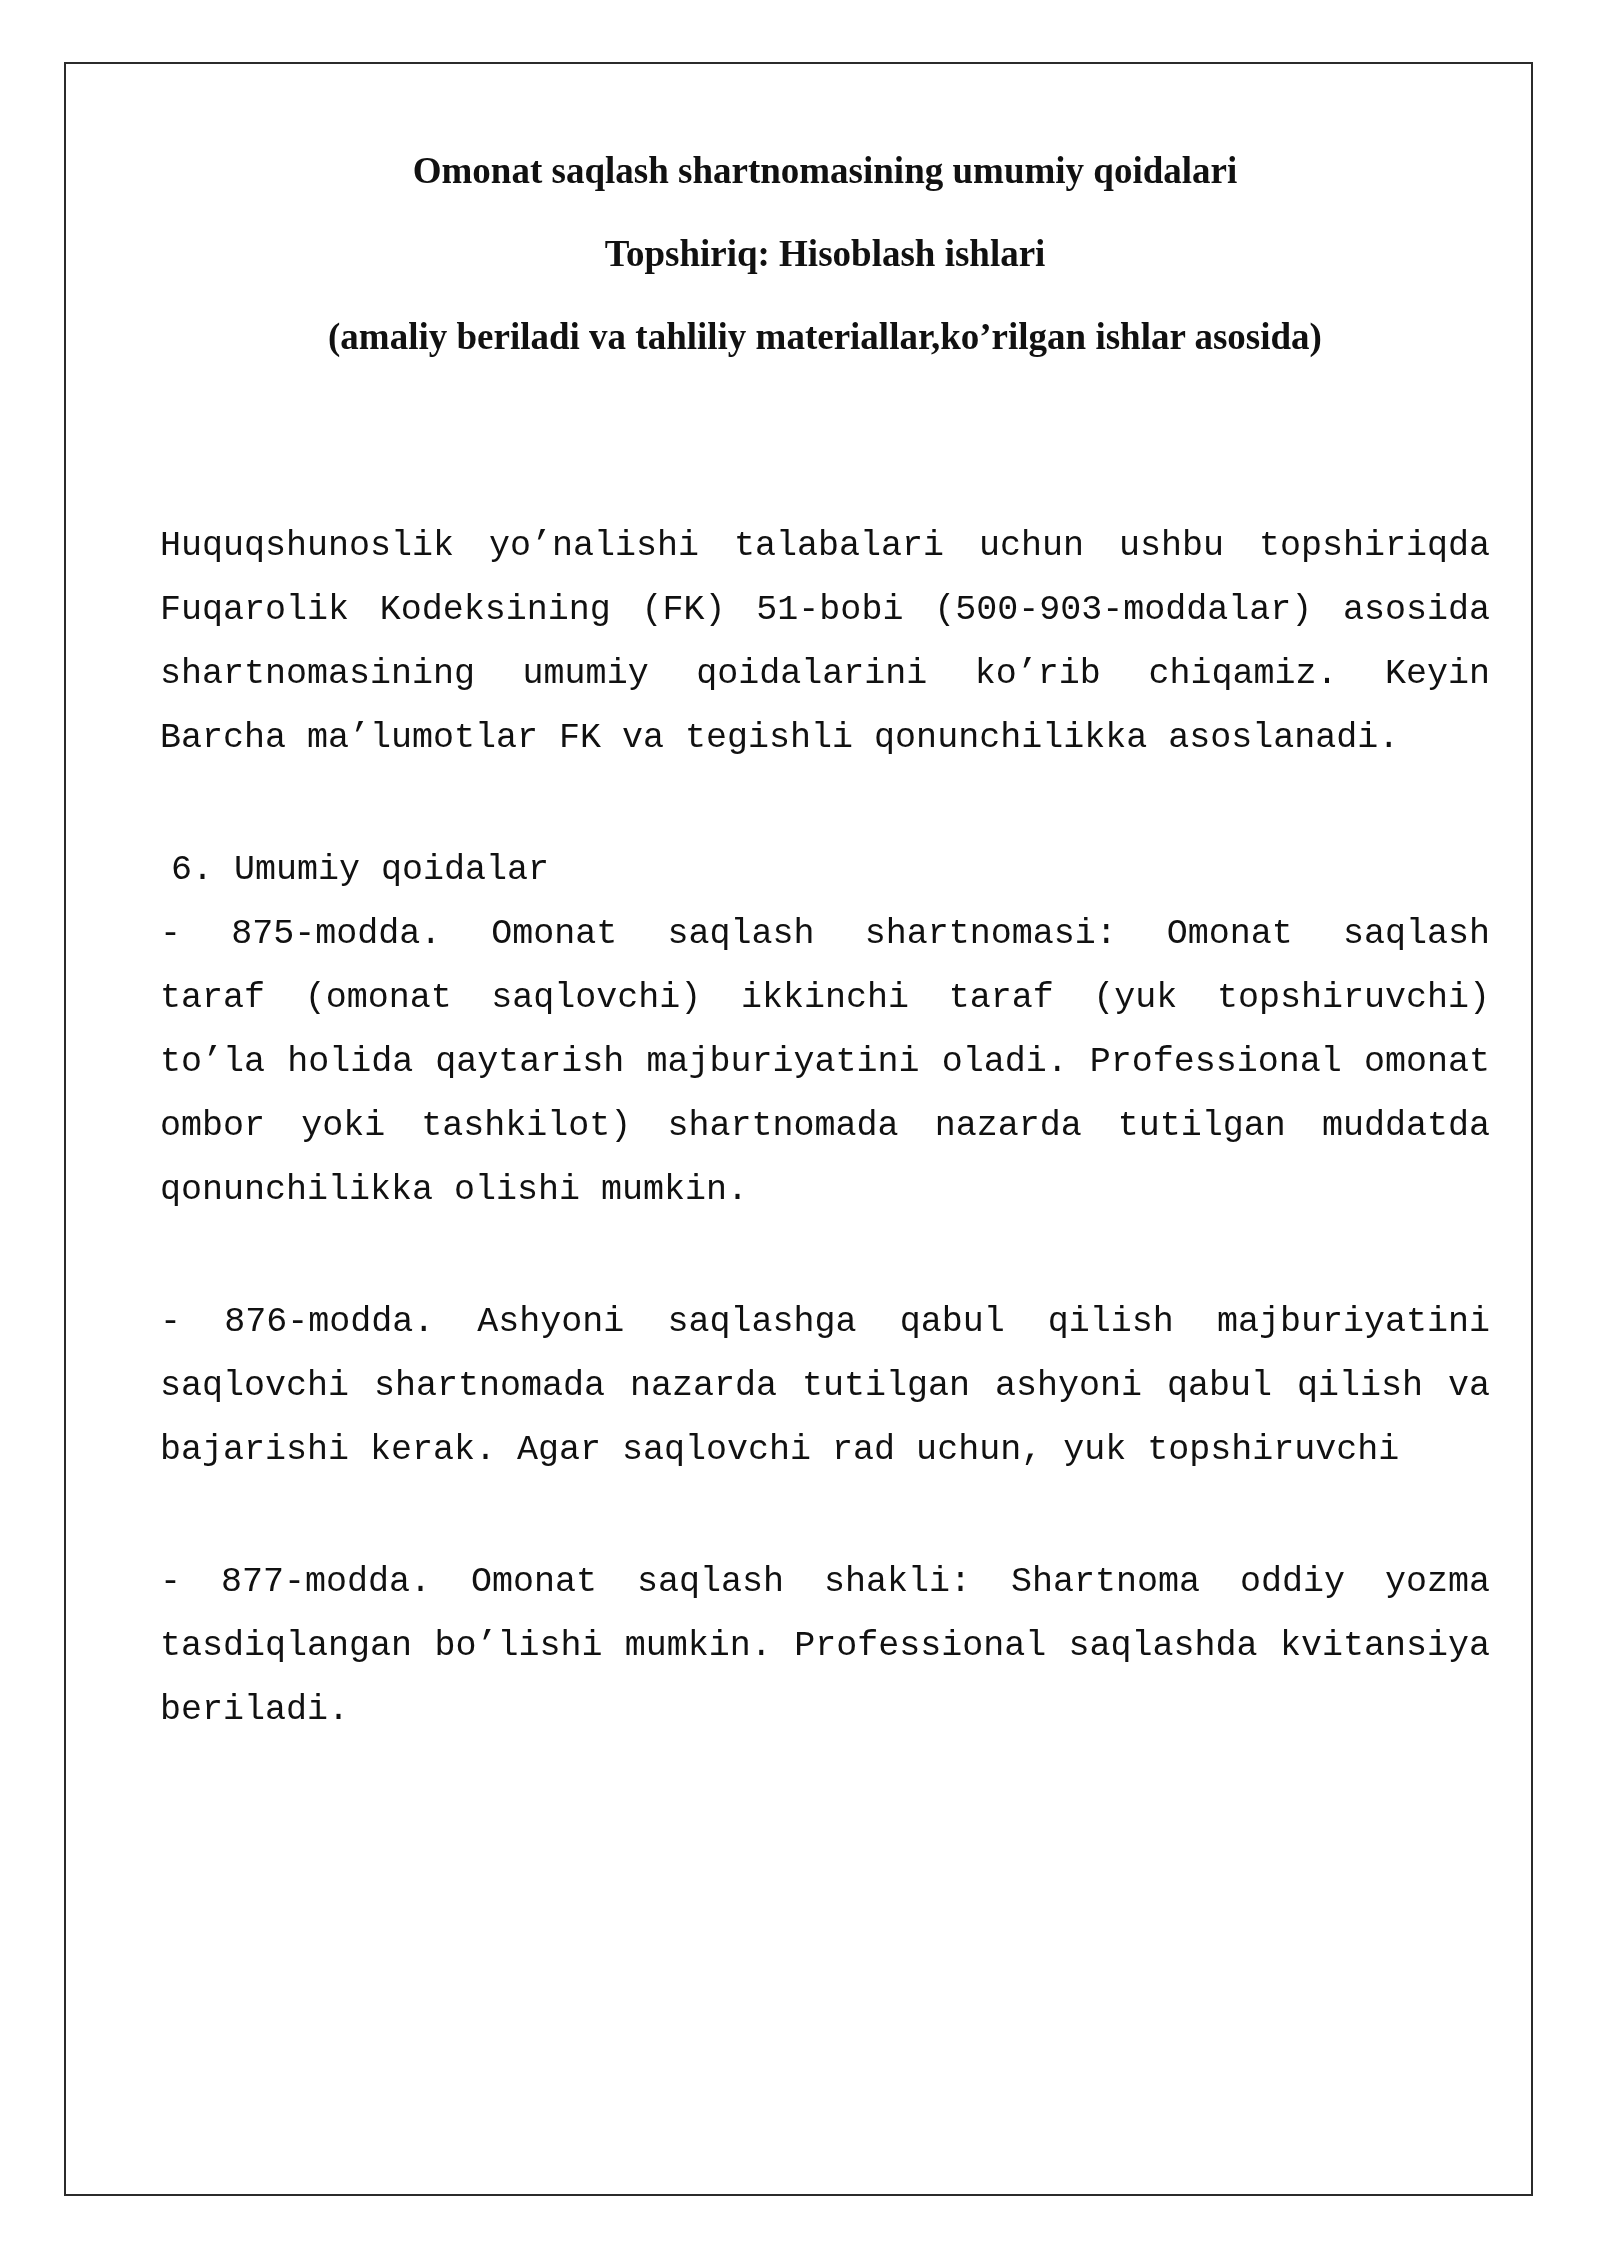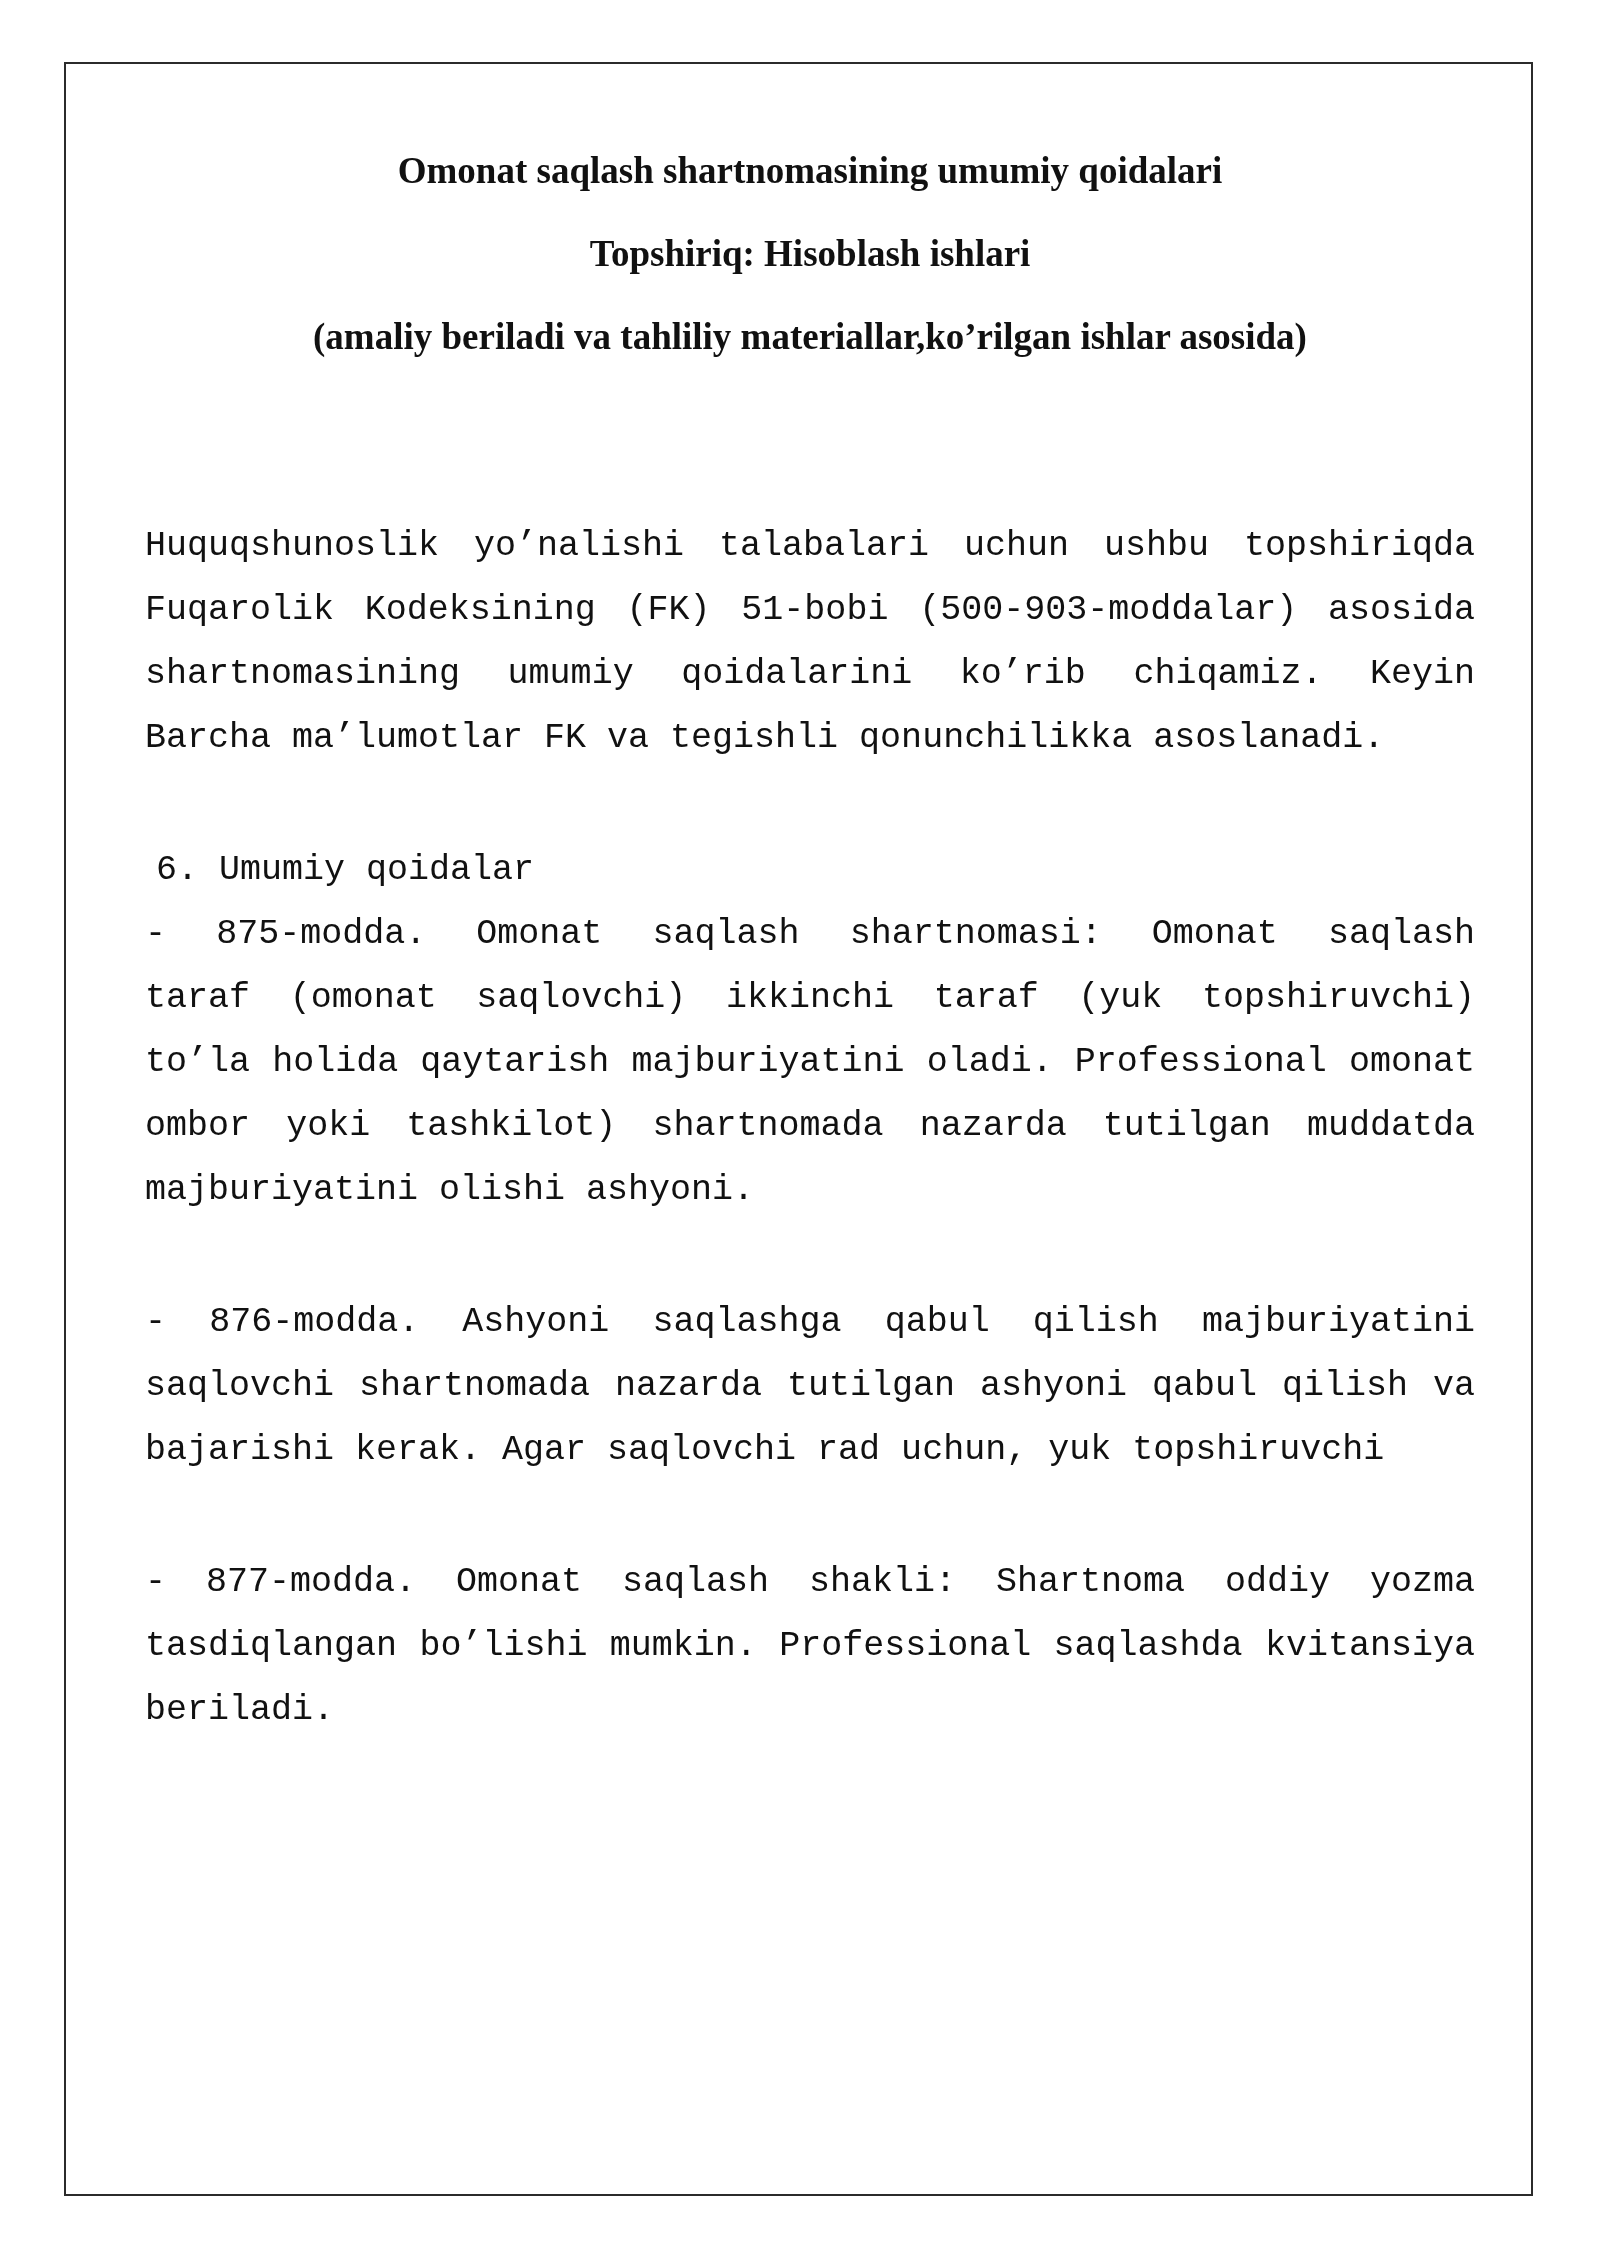--- a/index.html
+++ b/index.html
@@ -19,21 +19,21 @@
     position: absolute;
     left: 64px;
     top: 62px;
     width: 1465px;
     height: 2130px;
     border: 2px solid #2b2b2b;
     background: transparent;
   }
   .content {
     position: absolute;
-    left: 145px;
+    left: 160px;
     top: 129px;
     width: 1330px;
   }
   .title-block {
     margin-bottom: 136px;
   }
   .title-line {
     font-weight: bold;
     font-size: 37px;
     line-height: 83px;
@@ -86,21 +86,21 @@
         <div class="line">Barcha ma’lumotlar FK va tegishli qonunchilikka asoslanadi.</div>
       </div>
       <div class="sec heading">
         <div class="line">6. Umumiy qoidalar</div>
       </div>
       <div class="sec paragraph">
         <div class="line j">- 875-modda. Omonat saqlash shartnomasi: Omonat saqlash shartnomasi bo’yicha bir</div>
         <div class="line j">taraf (omonat saqlovchi) ikkinchi taraf (yuk topshiruvchi) bergan ashyoni saqlash va uni</div>
         <div class="line j">to’la holida qaytarish majburiyatini oladi. Professional omonat saqlovchi (masalan,</div>
         <div class="line j">ombor yoki tashkilot) shartnomada nazarda tutilgan muddatda ashyoni qabul qilish</div>
-        <div class="line">majburiyatini olishi ashyoni.</div>
+        <div class="line">qonunchilikka olishi mumkin.</div>
       </div>
       <div class="sec paragraph">
         <div class="line j">- 876-modda. Ashyoni saqlashga qabul qilish majburiyatini bajarish: Professional</div>
         <div class="line j">saqlovchi shartnomada nazarda tutilgan ashyoni qabul qilish va saqlash majburiyatini</div>
         <div class="line">bajarishi kerak. Agar saqlovchi rad uchun, yuk topshiruvchi zararni undirishi mumkin.</div>
       </div>
       <div class="sec paragraph">
         <div class="line j">- 877-modda. Omonat saqlash shakli: Shartnoma oddiy yozma shaklda yoki notarial</div>
         <div class="line j">tasdiqlangan bo’lishi mumkin. Professional saqlashda kvitansiya yoki boshqa hujjat</div>
         <div class="line">beriladi.</div>

